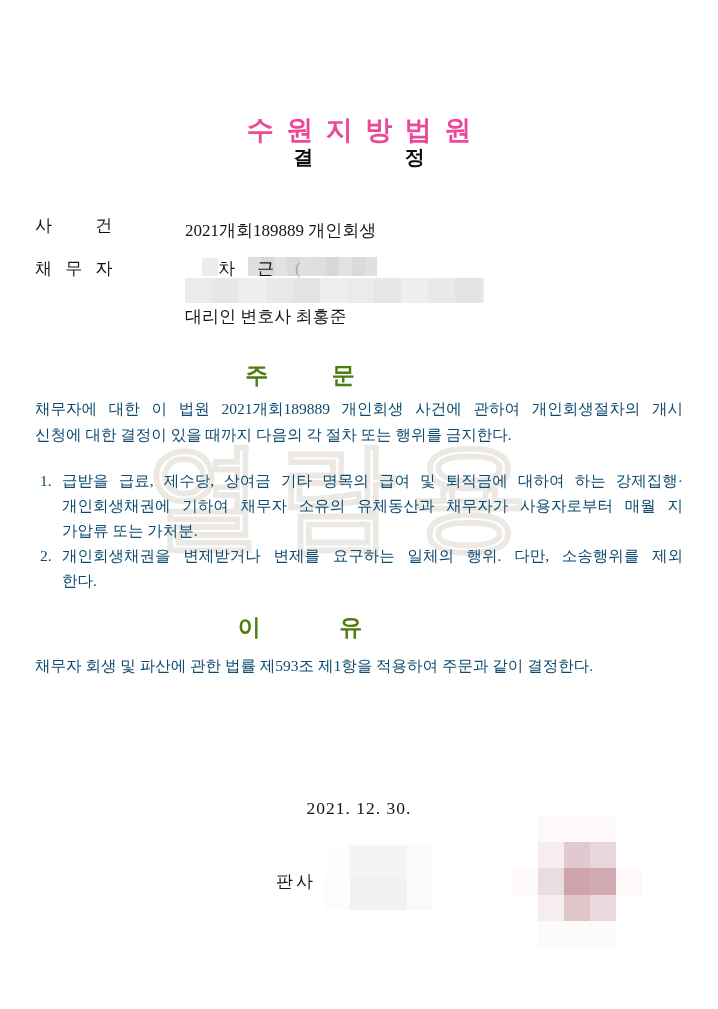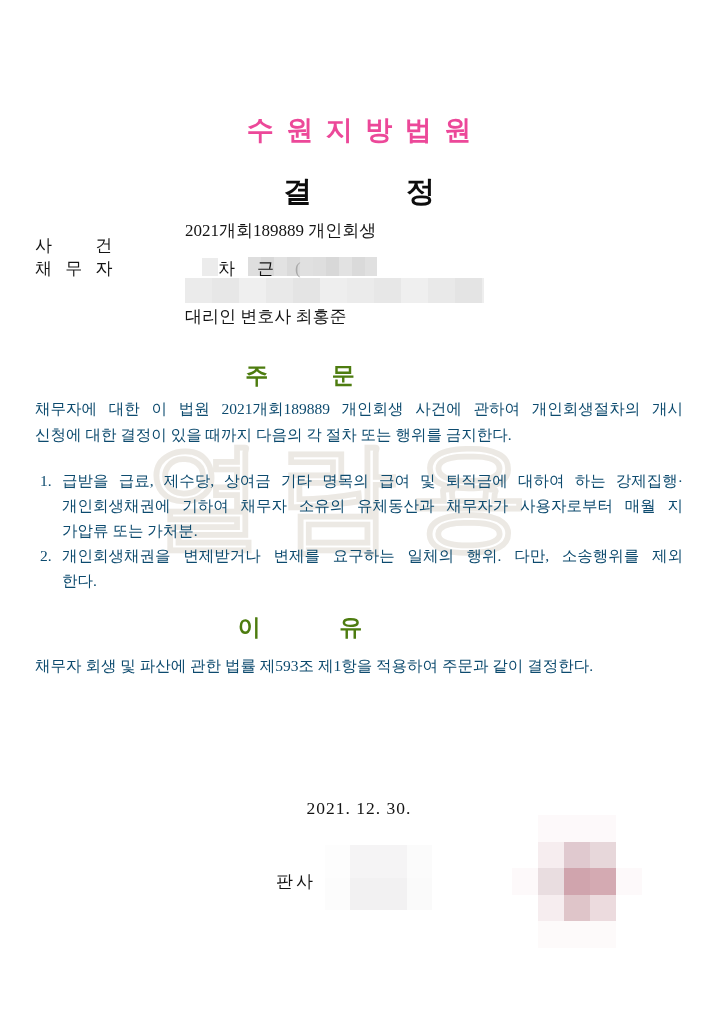--- a/index.html
+++ b/index.html
@@ -26,38 +26,38 @@
   }
   
   .court-title{
     position:absolute;left:0;top:112px;width:718px;
     text-align:center;
     font-family:"Liberation Sans","DejaVu Sans",sans-serif;
     font-size:27px;font-weight:bold;color:#ec4899;
     word-spacing:5px;z-index:2;
   }
   .doc-type{
-    position:absolute;left:0;top:172px;width:718px;
+    position:absolute;left:0;top:144px;width:718px;
     text-align:center;
     font-family:"Liberation Sans","DejaVu Sans",sans-serif;
-    font-size:29px;font-weight:bold;color:#0d0d0d;
+    font-size:20px;font-weight:bold;color:#0d0d0d;
     word-spacing:86px;z-index:2;
   }
   .section-heading{
     position:absolute;left:0;width:600px;text-align:center;
     font-family:"Liberation Sans","DejaVu Sans",sans-serif;
     font-size:23px;font-weight:bold;color:#4d7c0f;z-index:2;
   }
   .order-heading{top:360px;word-spacing:57px;}
   .reason-heading{top:612px;word-spacing:72px;}
   
   .row-label{
     position:absolute;left:35px;font-size:17px;z-index:2;
   }
-  .case-label{top:234px;word-spacing:39px;text-align:right;}
+  .case-label{top:214px;word-spacing:39px;text-align:right;}
   .debtor-label{top:257px;word-spacing:9px;}
   .case-value{position:absolute;left:185px;top:219px;font-size:17px;z-index:2;}
   .debtor-name{position:absolute;left:185px;top:257px;font-size:17px;z-index:2;margin-left:33px;}
   .debtor-name .paren{color:#a9a9a9;padding-left:21px;}
   .rep-line{position:absolute;left:185px;top:305px;font-size:17px;z-index:2;}
   
   .blur{position:absolute;z-index:1;}
   .blur-name-mid{left:202px;top:258px;width:16px;height:18px;background:#ececec;}
   .blur-name-rest{
     left:248px;top:257px;width:129px;height:19px;

